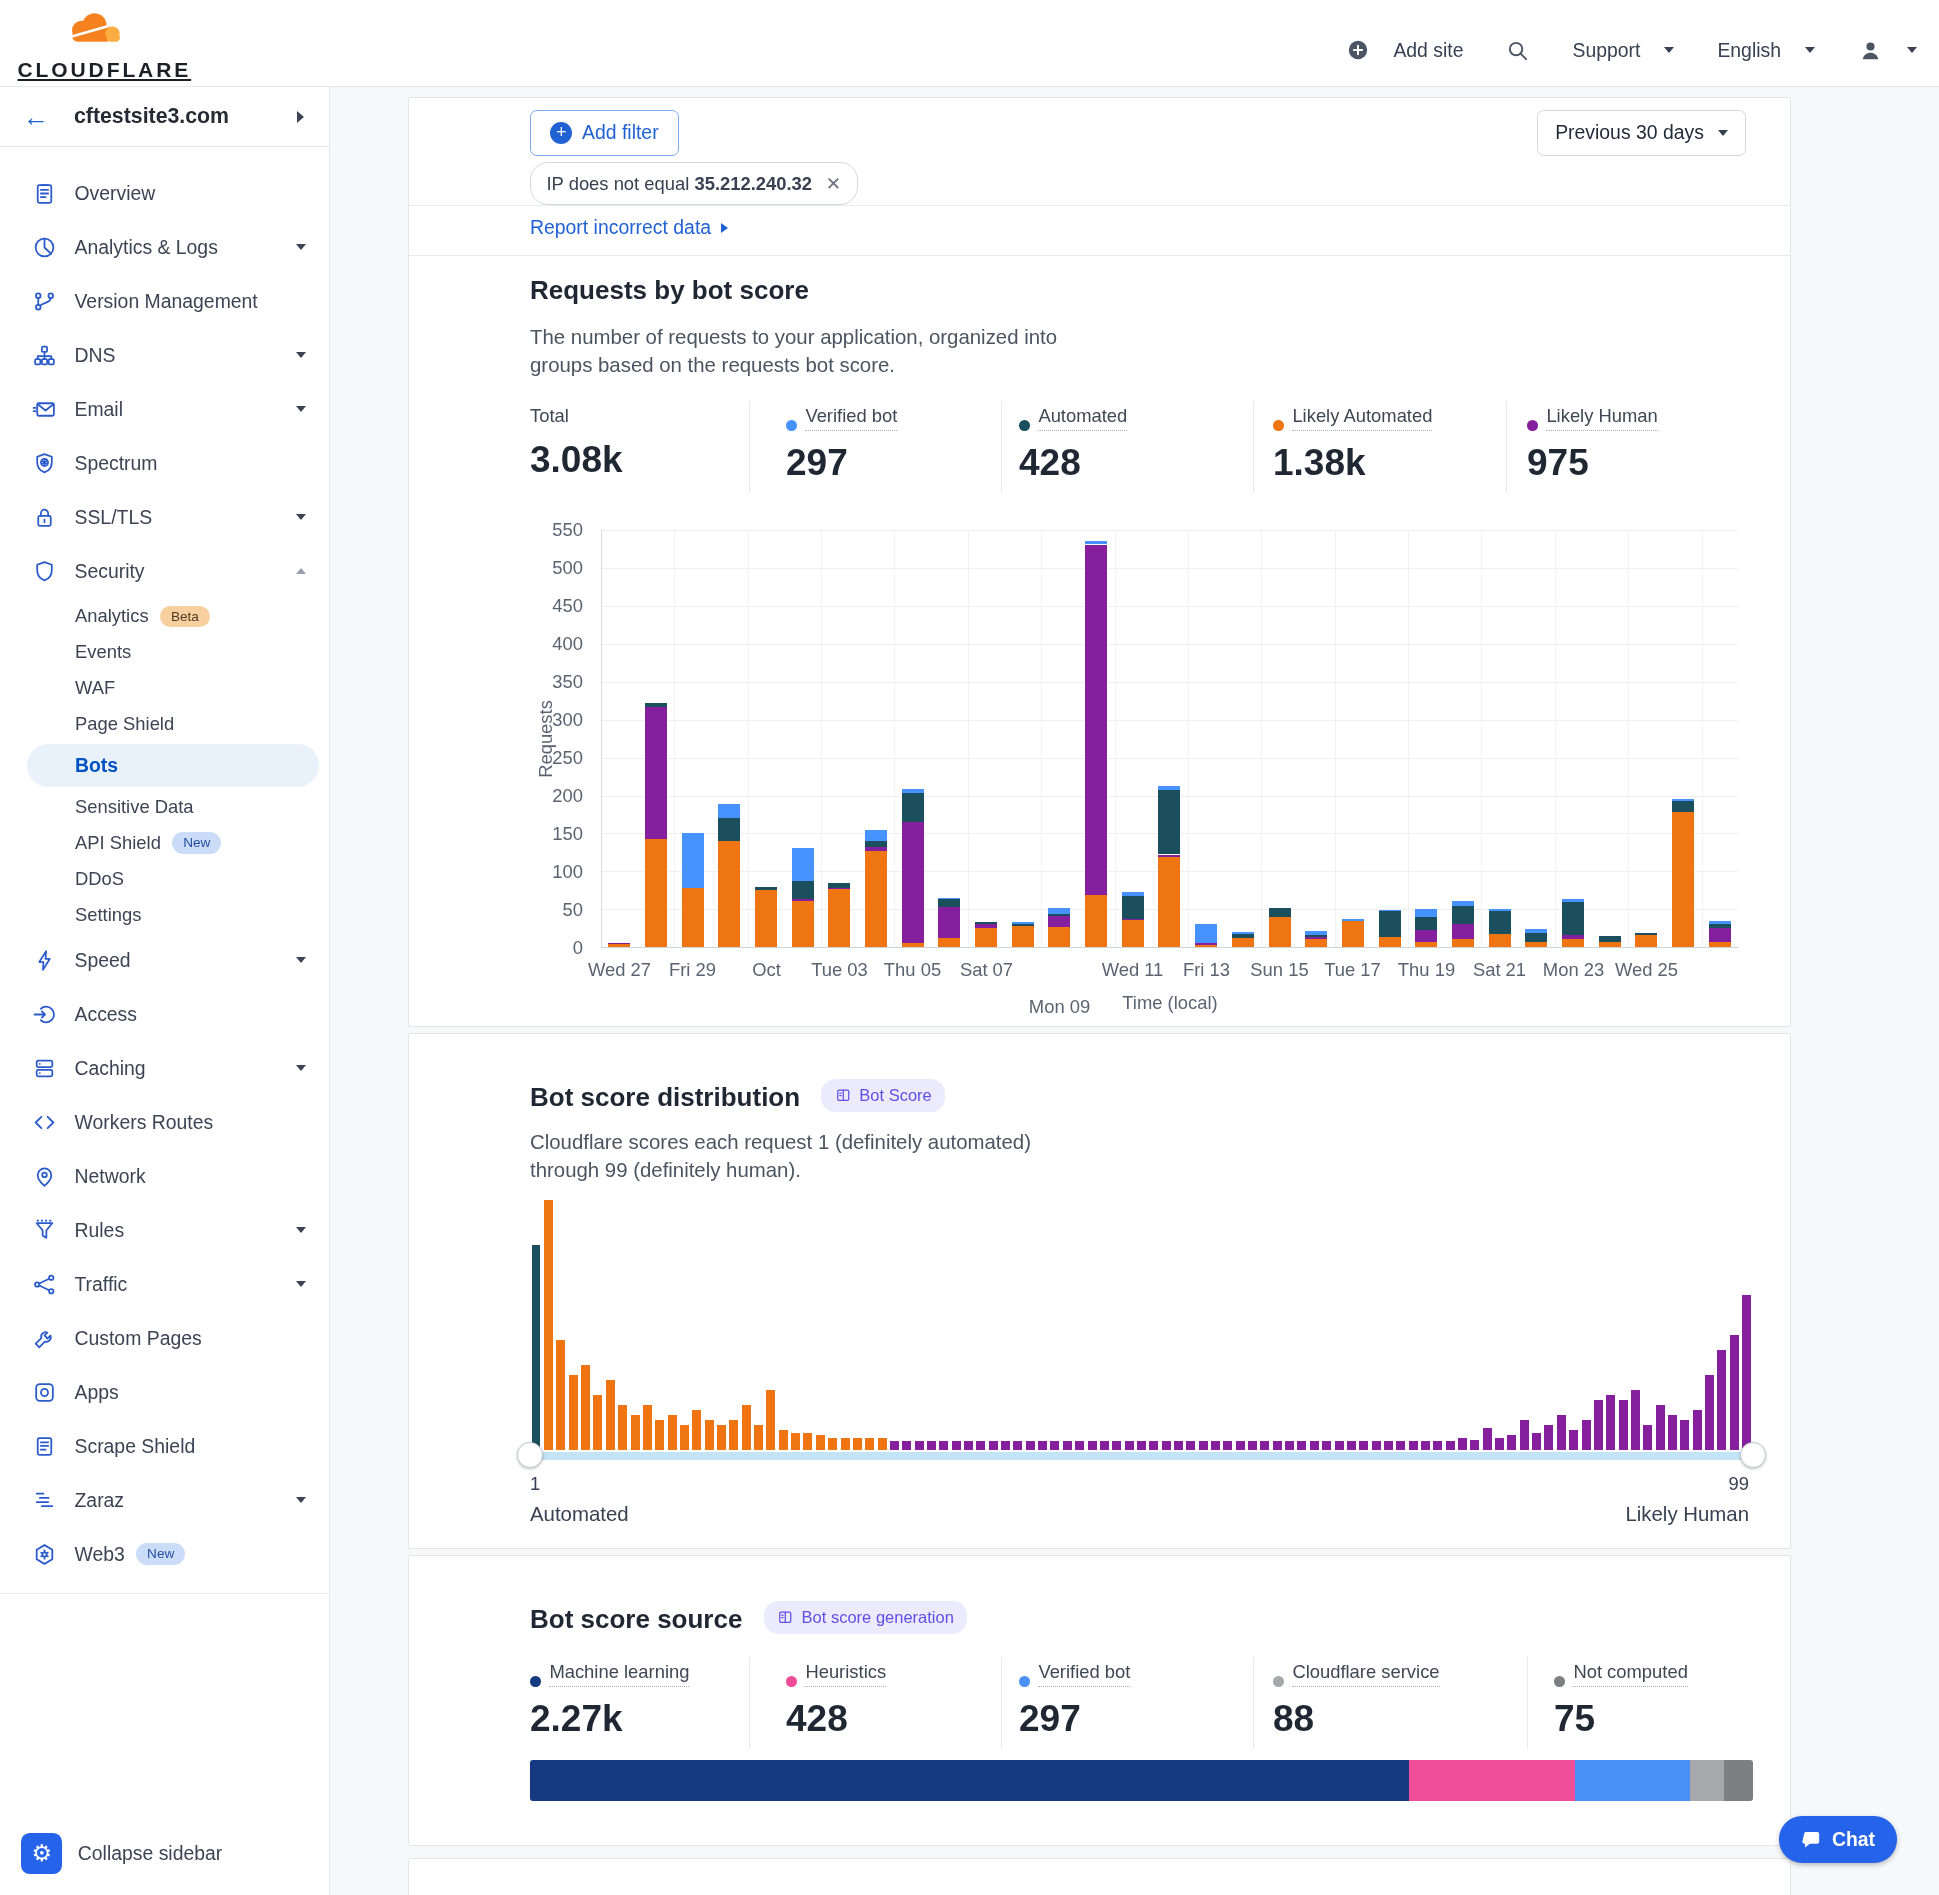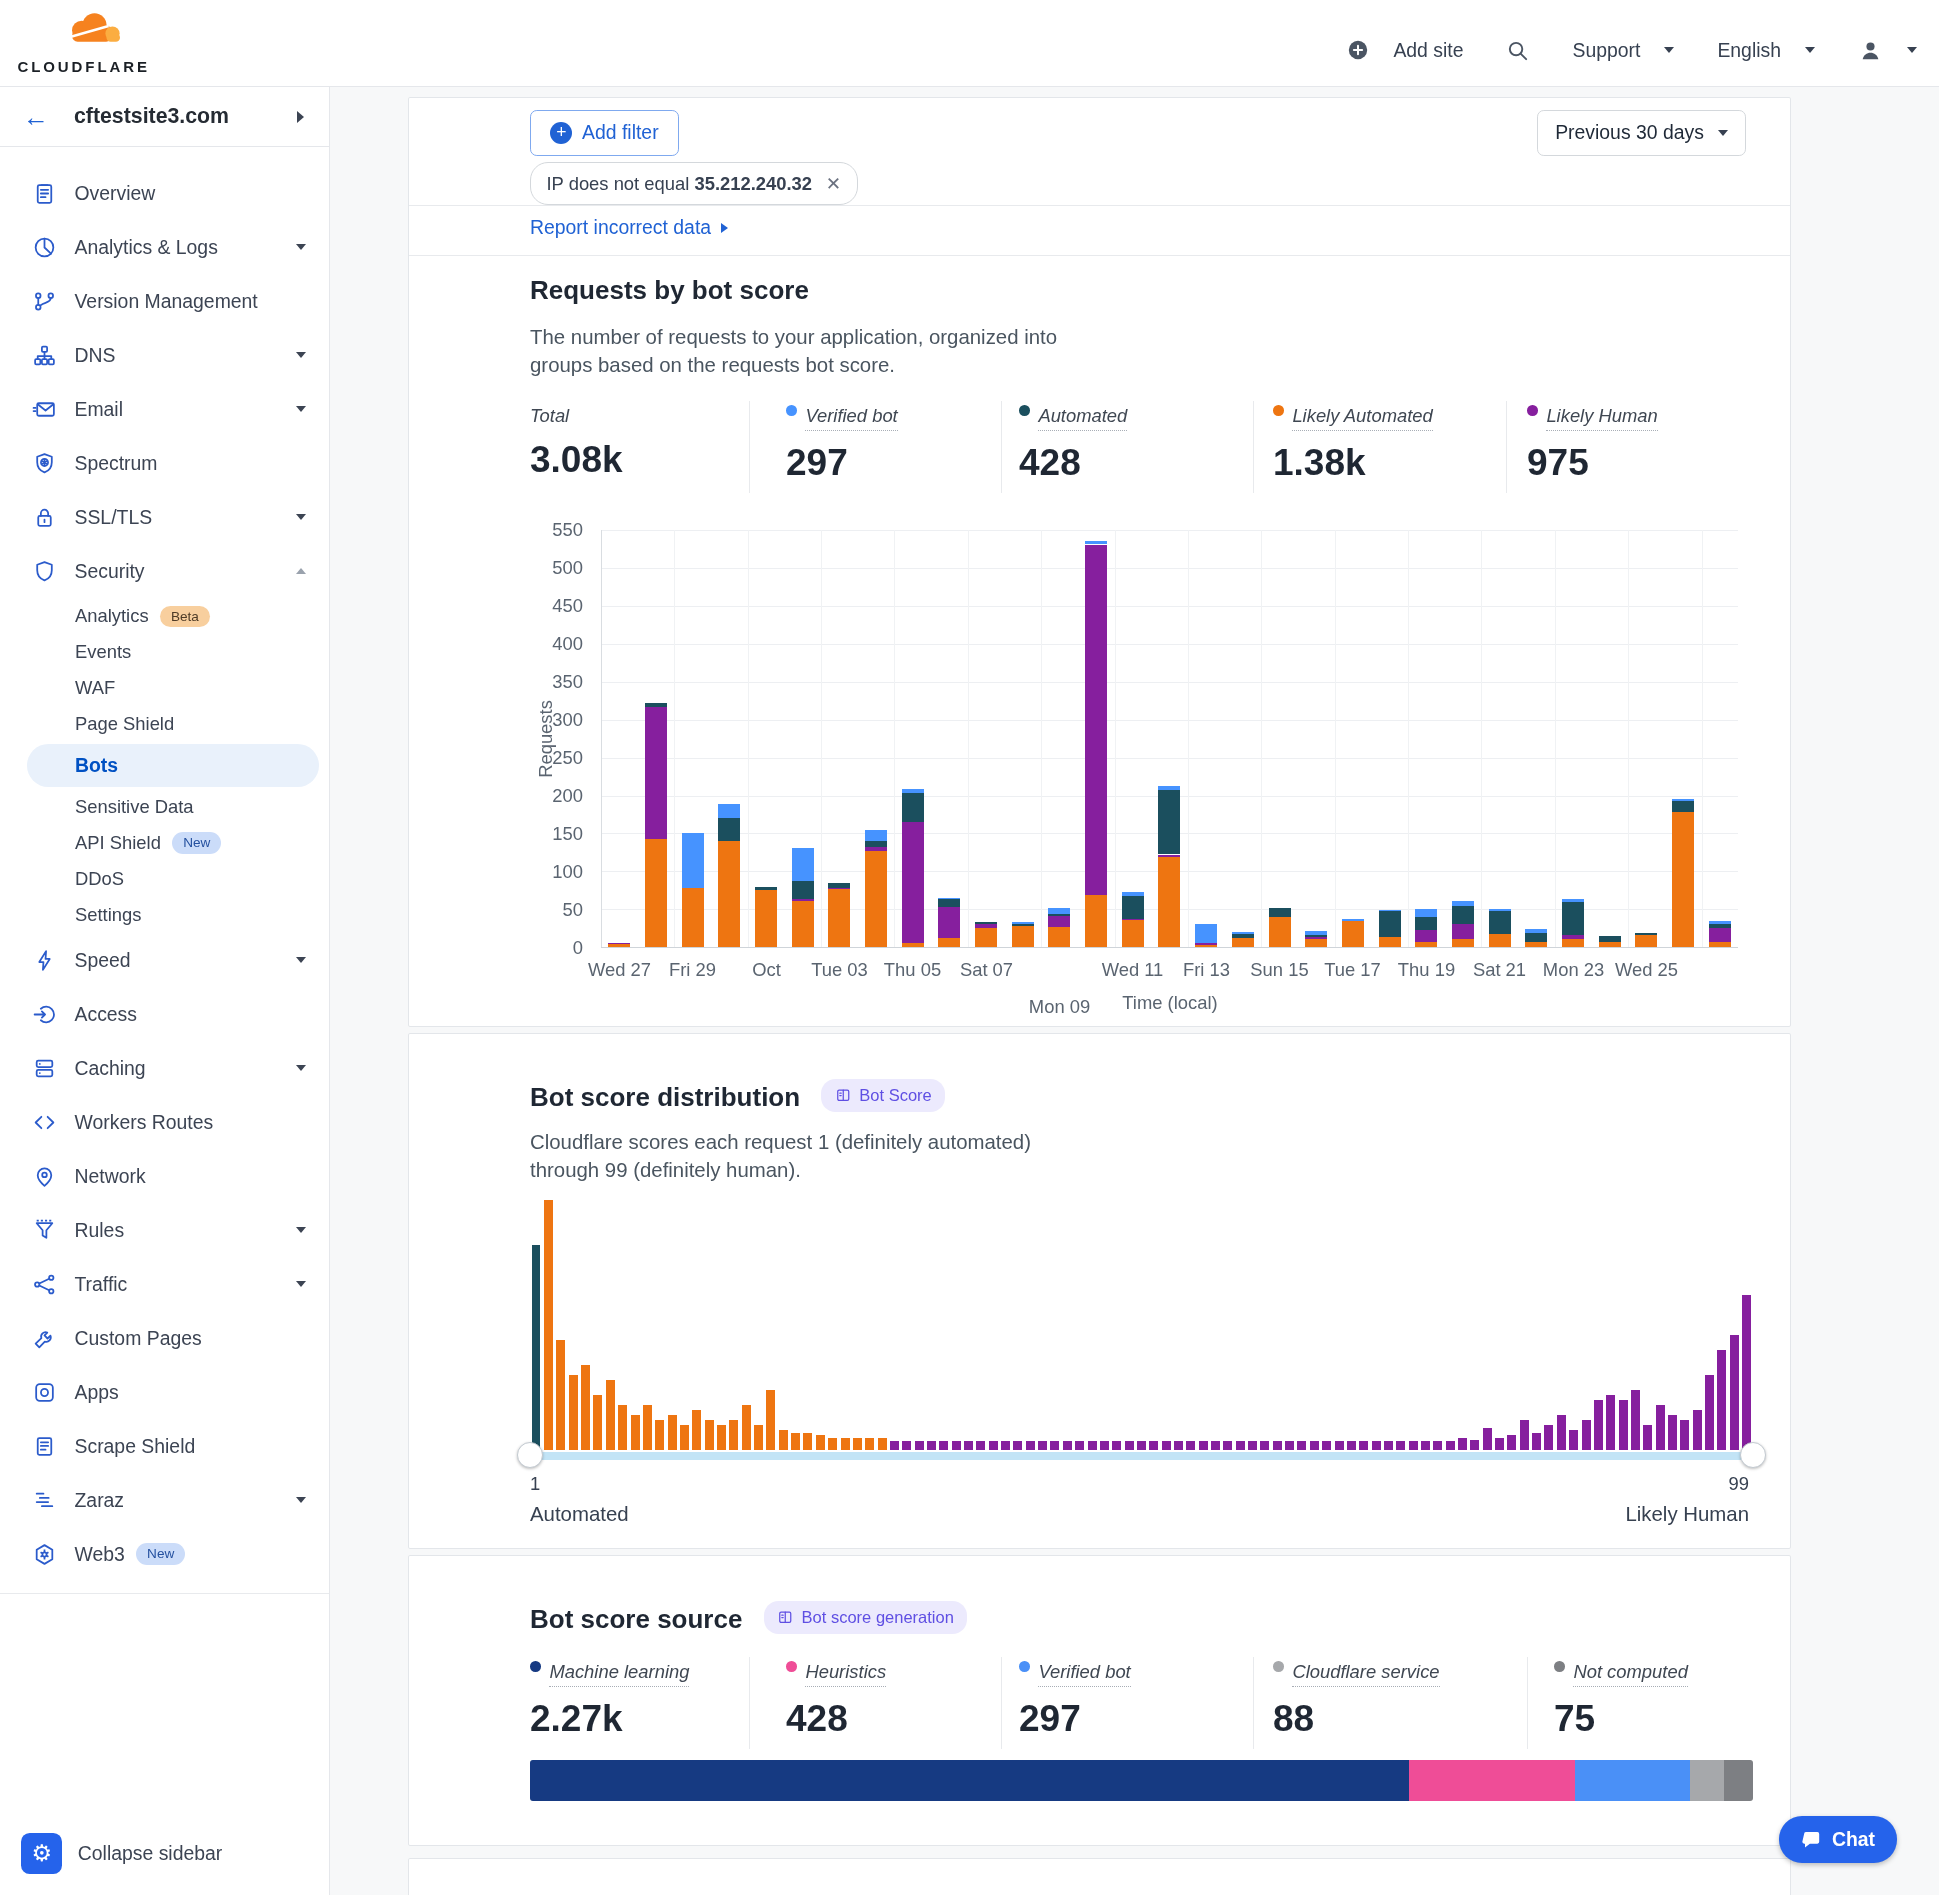--- a/index.html
+++ b/index.html
@@ -5,22 +5,22 @@
   html,body{margin:0;padding:0;background:#f7f8f9;}
   *{box-sizing:border-box;}
   .page{position:relative;width:1940px;height:1895px;background:#f7f8f9;
         font-family:"Liberation Sans",sans-serif;color:#3c4453;overflow:hidden;}
 
   
   .hdr{position:absolute;left:0;top:0;width:1940px;height:87px;background:#fff;
        border-bottom:1px solid #e5e7eb;z-index:6;}
   .logo{position:absolute;left:17.5px;top:3.9px;width:146px;height:80px;}
   .logo svg{position:absolute;left:45px;top:1.9px;}
-  .logo .brand{position:absolute;left:0;top:54px;width:146px;font-size:15px;font-weight:bold;
-               letter-spacing:2.9px;color:#1b2026;}
+  .logo .brand{position:absolute;left:0;top:54px;width:146px;font-size:21px;font-weight:bold;
+               letter-spacing:2.9px;color:#1b2026;text-decoration:underline;}
   .hnav{position:absolute;right:23px;top:0;height:87px;display:flex;align-items:center;gap:43px;
         font-size:19.4px;color:#374151;}
   .hitem{display:flex;align-items:center;gap:24px;cursor:pointer;margin-top:13px;}
   .tri{width:0;height:0;border-left:5.8px solid transparent;border-right:5.8px solid transparent;
        border-top:6.8px solid #374151;display:inline-block;}
 
   
   .side{position:absolute;left:0;top:87px;width:330px;height:1808px;background:#fff;
         border-right:1px solid #e5e7eb;z-index:5;}
   .site-row{position:relative;height:60px;border-bottom:1px solid #e5e7eb;display:flex;
@@ -85,21 +85,21 @@
   
   .sec-title{position:absolute;left:121px;font-size:26px;font-weight:bold;color:#1f2733;}
   .sec-desc{position:absolute;left:121px;font-size:20.4px;line-height:28px;color:#4a5560;}
   .pill-badge{display:inline-flex;align-items:center;gap:7.8px;background:#eceafd;color:#5f4fe3;
               font-size:16.5px;padding:6.8px 13.6px;border-radius:14.6px;vertical-align:2.9px;margin-left:21.3px;
               font-weight:normal;cursor:pointer;}
 
   
   .stats-row{position:absolute;left:0;width:100%;height:102px;}
   .scol{position:absolute;top:0;}
-  .slabel-row{display:flex;align-items:flex-start;gap:8.7px;margin-bottom:11.6px;font-style:italic;}
+  .slabel-row{display:flex;align-items:flex-end;gap:8.7px;margin-bottom:11.6px;}
   .sdot{width:10.7px;height:10.7px;border-radius:50%;display:inline-block;}
   .slabel{font-size:18.4px;color:#3f4752;}
   .slabel.underl{border-bottom:1.9px dotted #a8aeb6;padding-bottom:2.9px;cursor:help;}
   .svalue{font-size:37px;font-weight:600;color:#1f2733;}
   .vdiv{position:absolute;top:-3.9px;height:92px;border-left:1px solid #e8eaed;}
 
   
   .req-chart{position:absolute;left:192px;top:432px;width:1137px;height:417px;}
   .gridh{position:absolute;left:0;width:100%;border-top:1px solid #edeff2;}
   .gridh.zero{border-top:1px solid #cfd4d9;}

